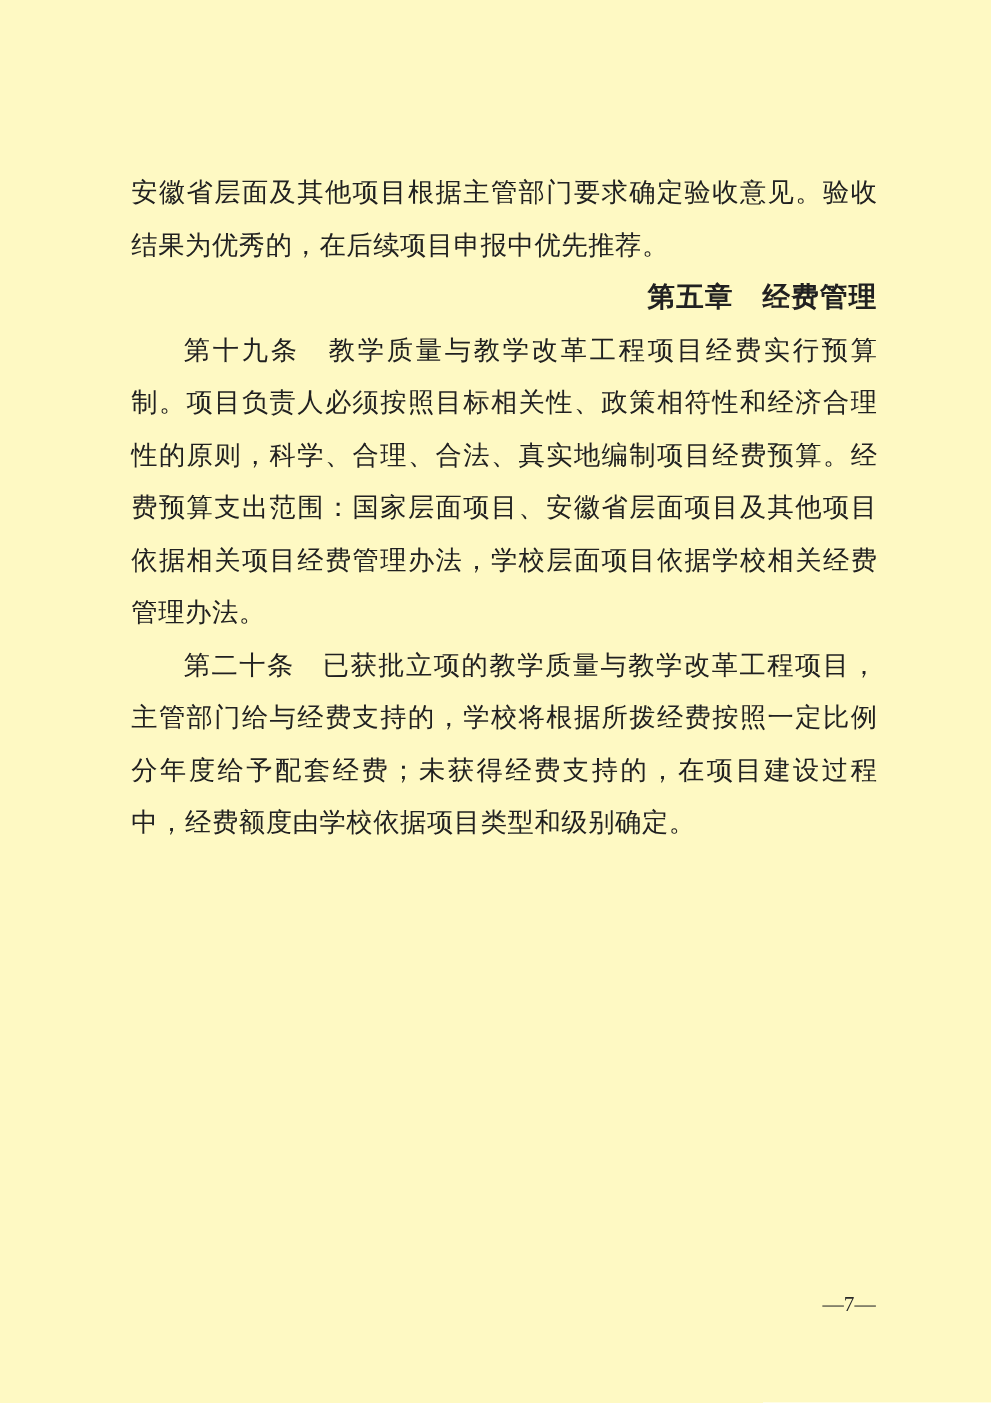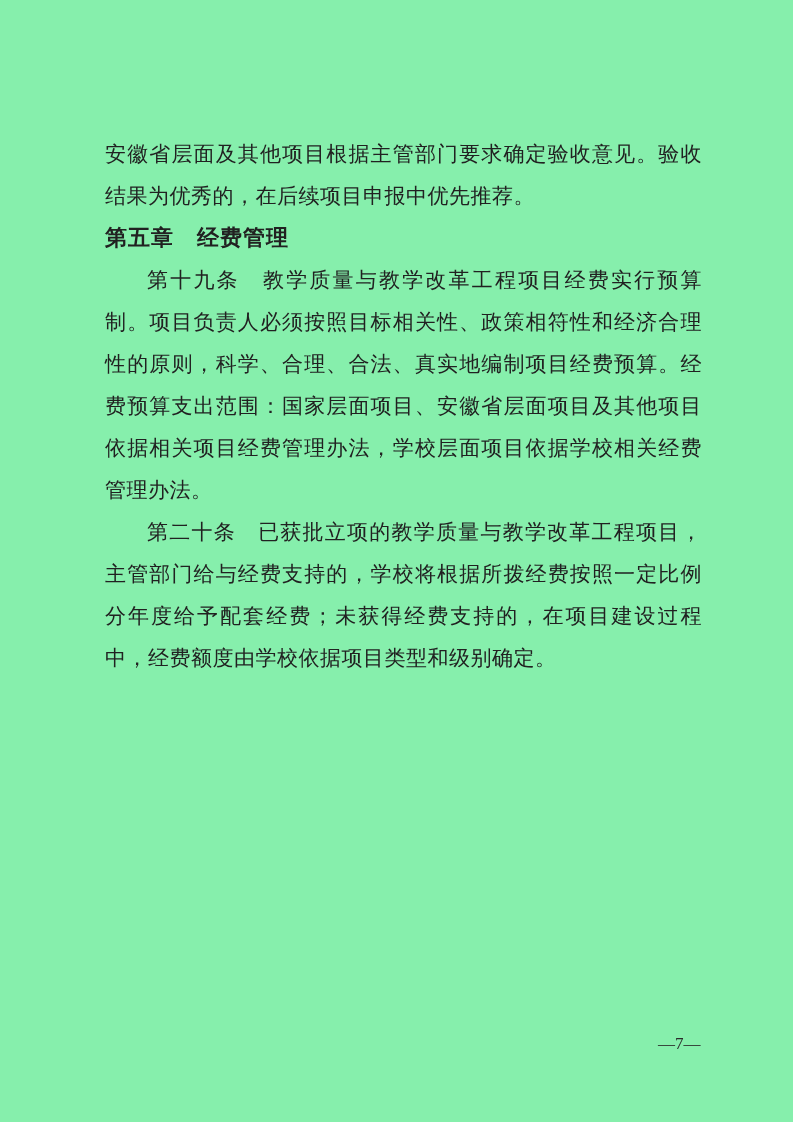--- a/index.html
+++ b/index.html
@@ -4,21 +4,21 @@
 <style>
   html, body {
     margin: 0;
     padding: 0;
     background: #ffffff;
   }
   .page {
     position: relative;
     width: 793px;
     height: 1122px;
-    background: #86efac;
+    background: #fef9c3;
     overflow: hidden;
     font-family: "Liberation Serif", "DejaVu Serif", serif;
     color: #212121;
   }
   .content {
     position: absolute;
     left: 105px;
     top: 133px;
     width: 597px;
   }
@@ -32,21 +32,21 @@
     letter-spacing: 0.5px;
   }
   .body-text.no-indent {
     text-indent: 0;
   }
   .chapter-heading {
     margin: 0;
     font-size: 22px;
     line-height: 42px;
     font-weight: bold;
-    text-align: left;
+    text-align: right;
     text-indent: 0;
     letter-spacing: 1px;
   }
   .page-number {
     position: absolute;
     top: 1034px;
     left: 658px;
     font-size: 17px;
     line-height: 20px;
     color: #2a2a2a;

